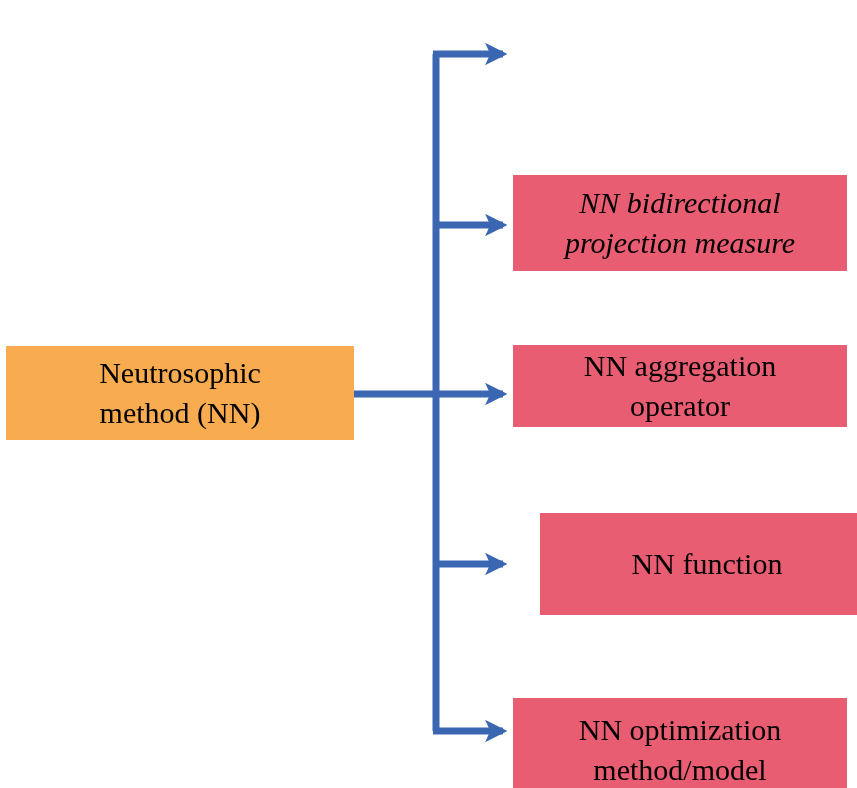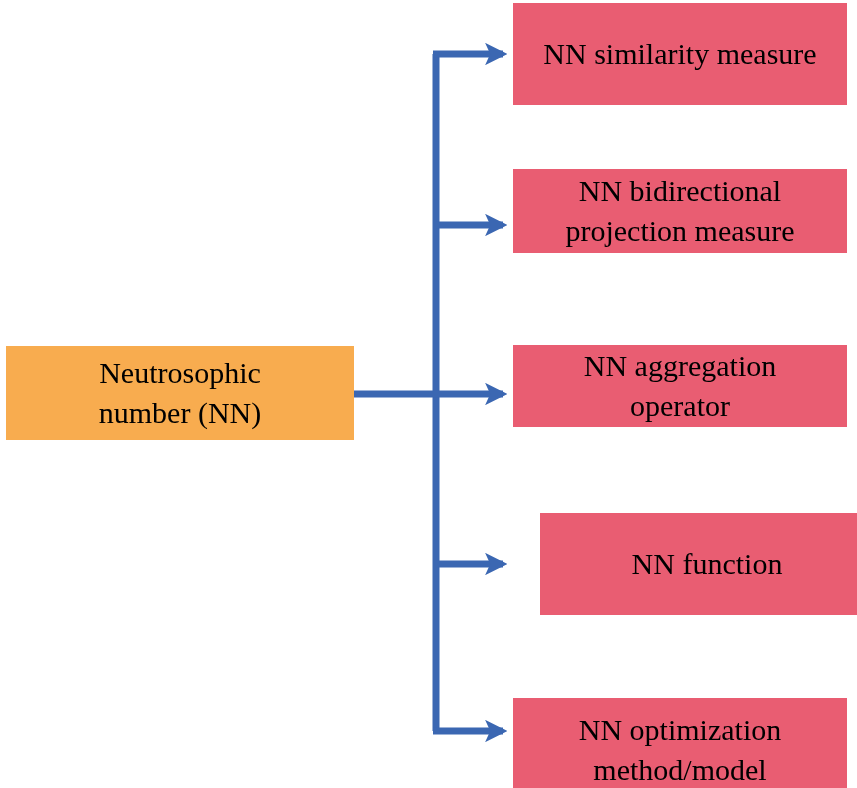--- a/index.html
+++ b/index.html
@@ -46,21 +46,21 @@
     width: 348px; height: 94px;
     padding: 0 55px;
   }
   .node-branch {
     background: var(--branch-fill);
     left: 513px;
     width: 334px;
     padding: 0 30px;
   }
   .b0 { top: 3px;   height: 102px; }
-  .b1 { top: 169px; height: 84px; }
+  .b1 { top: 175px; height: 96px; font-style: italic; }
   .b2 { top: 345px; height: 82px;  }
   .b3 { top: 513px; height: 102px; margin-left: 27px; }
   .b4 { top: 698px; height: 103px; }
 </style>
 </head>
 <body>
 
 <div class="canvas">
 
   <svg class="connectors" viewBox="0 0 857 788" xmlns="http://www.w3.org/2000/svg" aria-hidden="true">
@@ -77,26 +77,23 @@
     <line x1="433" y1="54" x2="503" y2="54" marker-end="url(#arrow)"></line>
 
     <line x1="436" y1="225" x2="503" y2="225" marker-end="url(#arrow)"></line>
 
     <line x1="436" y1="564" x2="503" y2="564" marker-end="url(#arrow)"></line>
 
     <line x1="433" y1="731" x2="503" y2="731" marker-end="url(#arrow)"></line>
   </svg>
 
   <div class="node node-root">
-    <span>Neutrosophic number (NN)</span>
+    <span>Neutrosophic method (NN)</span>
   </div>
 
-  <div class="node node-branch b0">
-    <span>NN similarity measure</span>
-  </div>
 
   <div class="node node-branch b1">
     <span>NN bidirectional projection measure</span>
   </div>
 
   <div class="node node-branch b2">
     <span>NN aggregation operator</span>
   </div>
 
   <div class="node node-branch b3">

